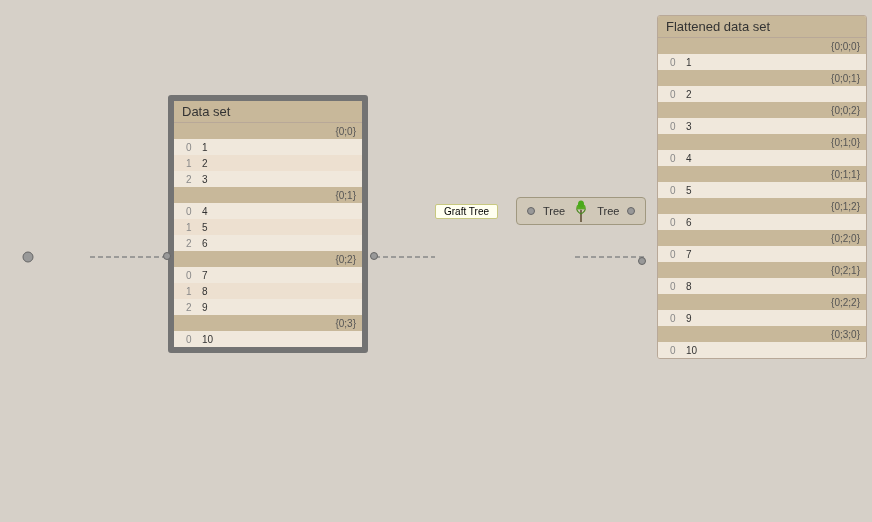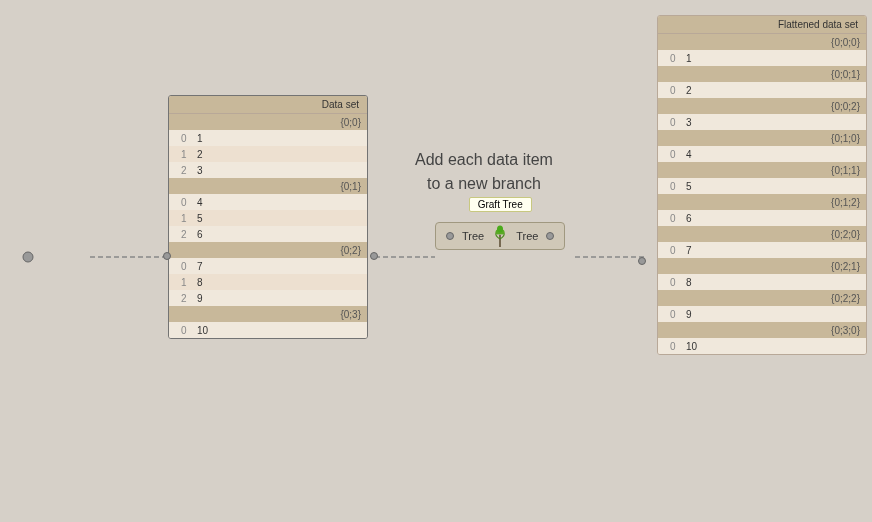--- a/index.html
+++ b/index.html
@@ -35,29 +35,29 @@
       border: 1px solid #a09880;
       padding: 2px 6px;
       font-size: 10px;
       border-radius: 2px;
     }
 
     
     .panel {
       position: absolute;
       background: #e8ddd0;
-      border: 1px solid #737373;
+      border: 6px solid #737373;
       border-radius: 3px;
       overflow: hidden;
     }
     .panel-header {
       background: #c8b89a;
-      text-align: right;
+      text-align: left;
       padding: 3px 8px;
-      font-size: 10px;
+      font-size: 13px;
       color: #333;
       border-bottom: 1px solid #b8a898;
     }
     .panel-row {
       display: flex;
       align-items: center;
       padding: 1px 12px;
       min-height: 16px;
     }
     .panel-row.path-row {
@@ -185,26 +185,22 @@
         <span class="row-index">0</span>
         <span class="row-value">10</span>
       </div>
 
   </div>
 
   <div style="position:absolute;left:163px;top:252px;width:8px;height:8px;background:#999;border-radius:50%;border:1px solid #666;"></div>
 
   <div style="position:absolute;left:370px;top:252px;width:8px;height:8px;background:#999;border-radius:50%;border:1px solid #666;"></div>
 
-  <div style="position:absolute;left:415px;top:148px;text-align:center;">
-    <div style="font-size:16px;color:#444;line-height:1.5;">Add each data item</div>
-    <div style="font-size:16px;color:#444;line-height:1.5;">to a new branch</div>
-  </div>
-
-  <div style="position:absolute;left:435px;top:197px;display:flex;flex-direction:column;align-items:center;gap:10px;">
+
+  <div style="position:absolute;left:435px;top:197px;display:flex;flex-direction:row;align-items:center;gap:18px;">
     <div style="background:#fffff0;border:1px solid #c8c880;padding:1px 8px;font-size:10px;border-radius:2px;">Graft Tree</div>
     <div style="background:#d0c8b8;border:1px solid #a09880;border-radius:4px;display:flex;align-items:center;padding:2px 10px;gap:6px;">
       <div style="width:8px;height:8px;background:#999;border-radius:50%;border:1px solid #666;margin-right:2px;"></div>
       <span style="font-size:11px;color:#333;">Tree</span>
 
       <svg width="20" height="22" viewBox="0 0 20 22">
         <line x1="10" y1="22" x2="10" y2="10" stroke="#5a4a30" stroke-width="1.5"></line>
         <path d="M10,10 C10,10 6,6 8,3 C9,1 10,2 10,2 C10,2 11,1 12,3 C14,6 10,10 10,10" fill="#4a8a20"></path>
         <path d="M10,14 C10,14 5,11 6,8 C6.5,6 8,7 8,7" fill="none" stroke="#4a8a20" stroke-width="1.2"></path>
         <path d="M10,14 C10,14 15,11 14,8 C13.5,6 12,7 12,7" fill="none" stroke="#4a8a20" stroke-width="1.2"></path>

